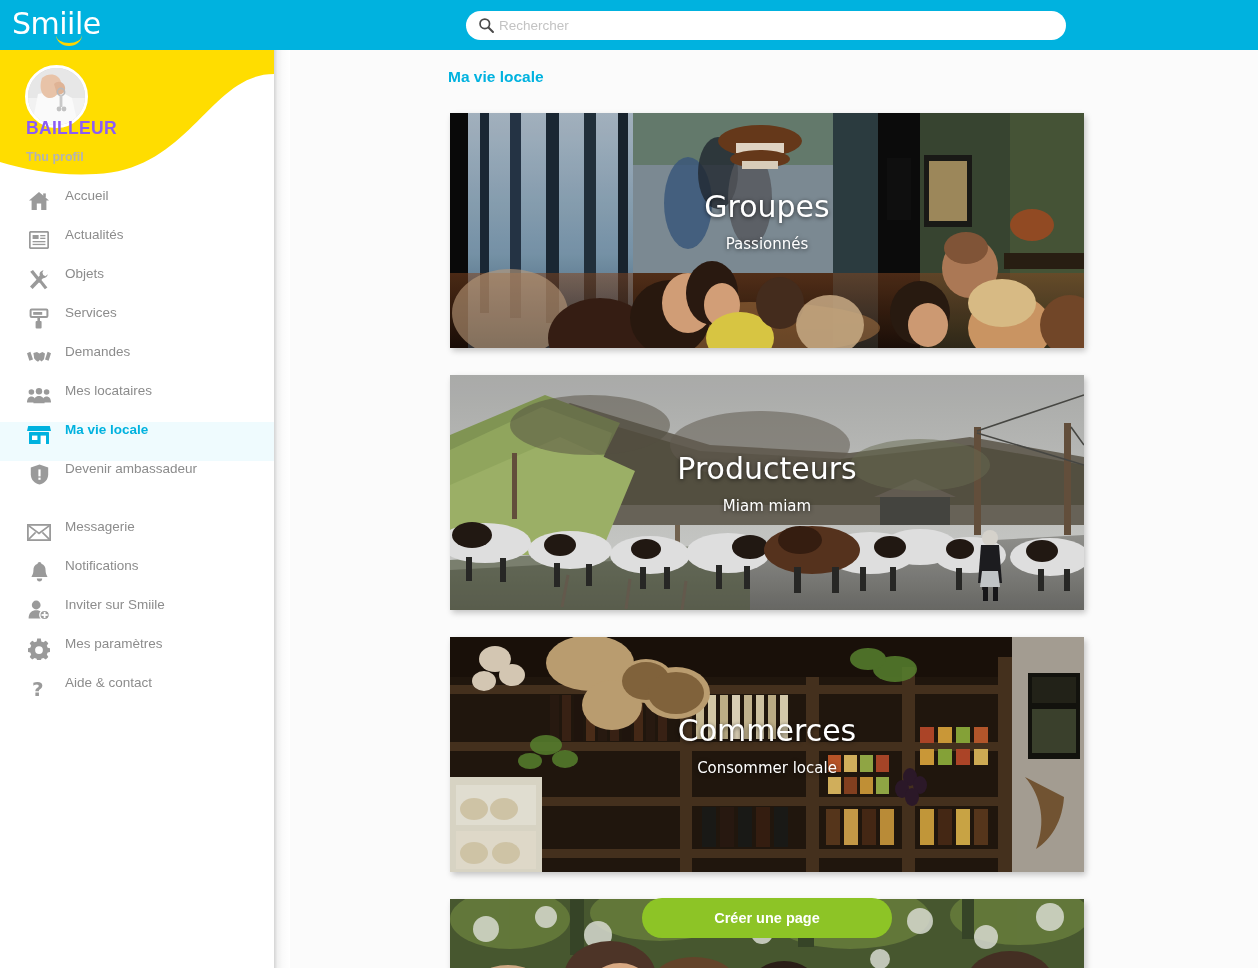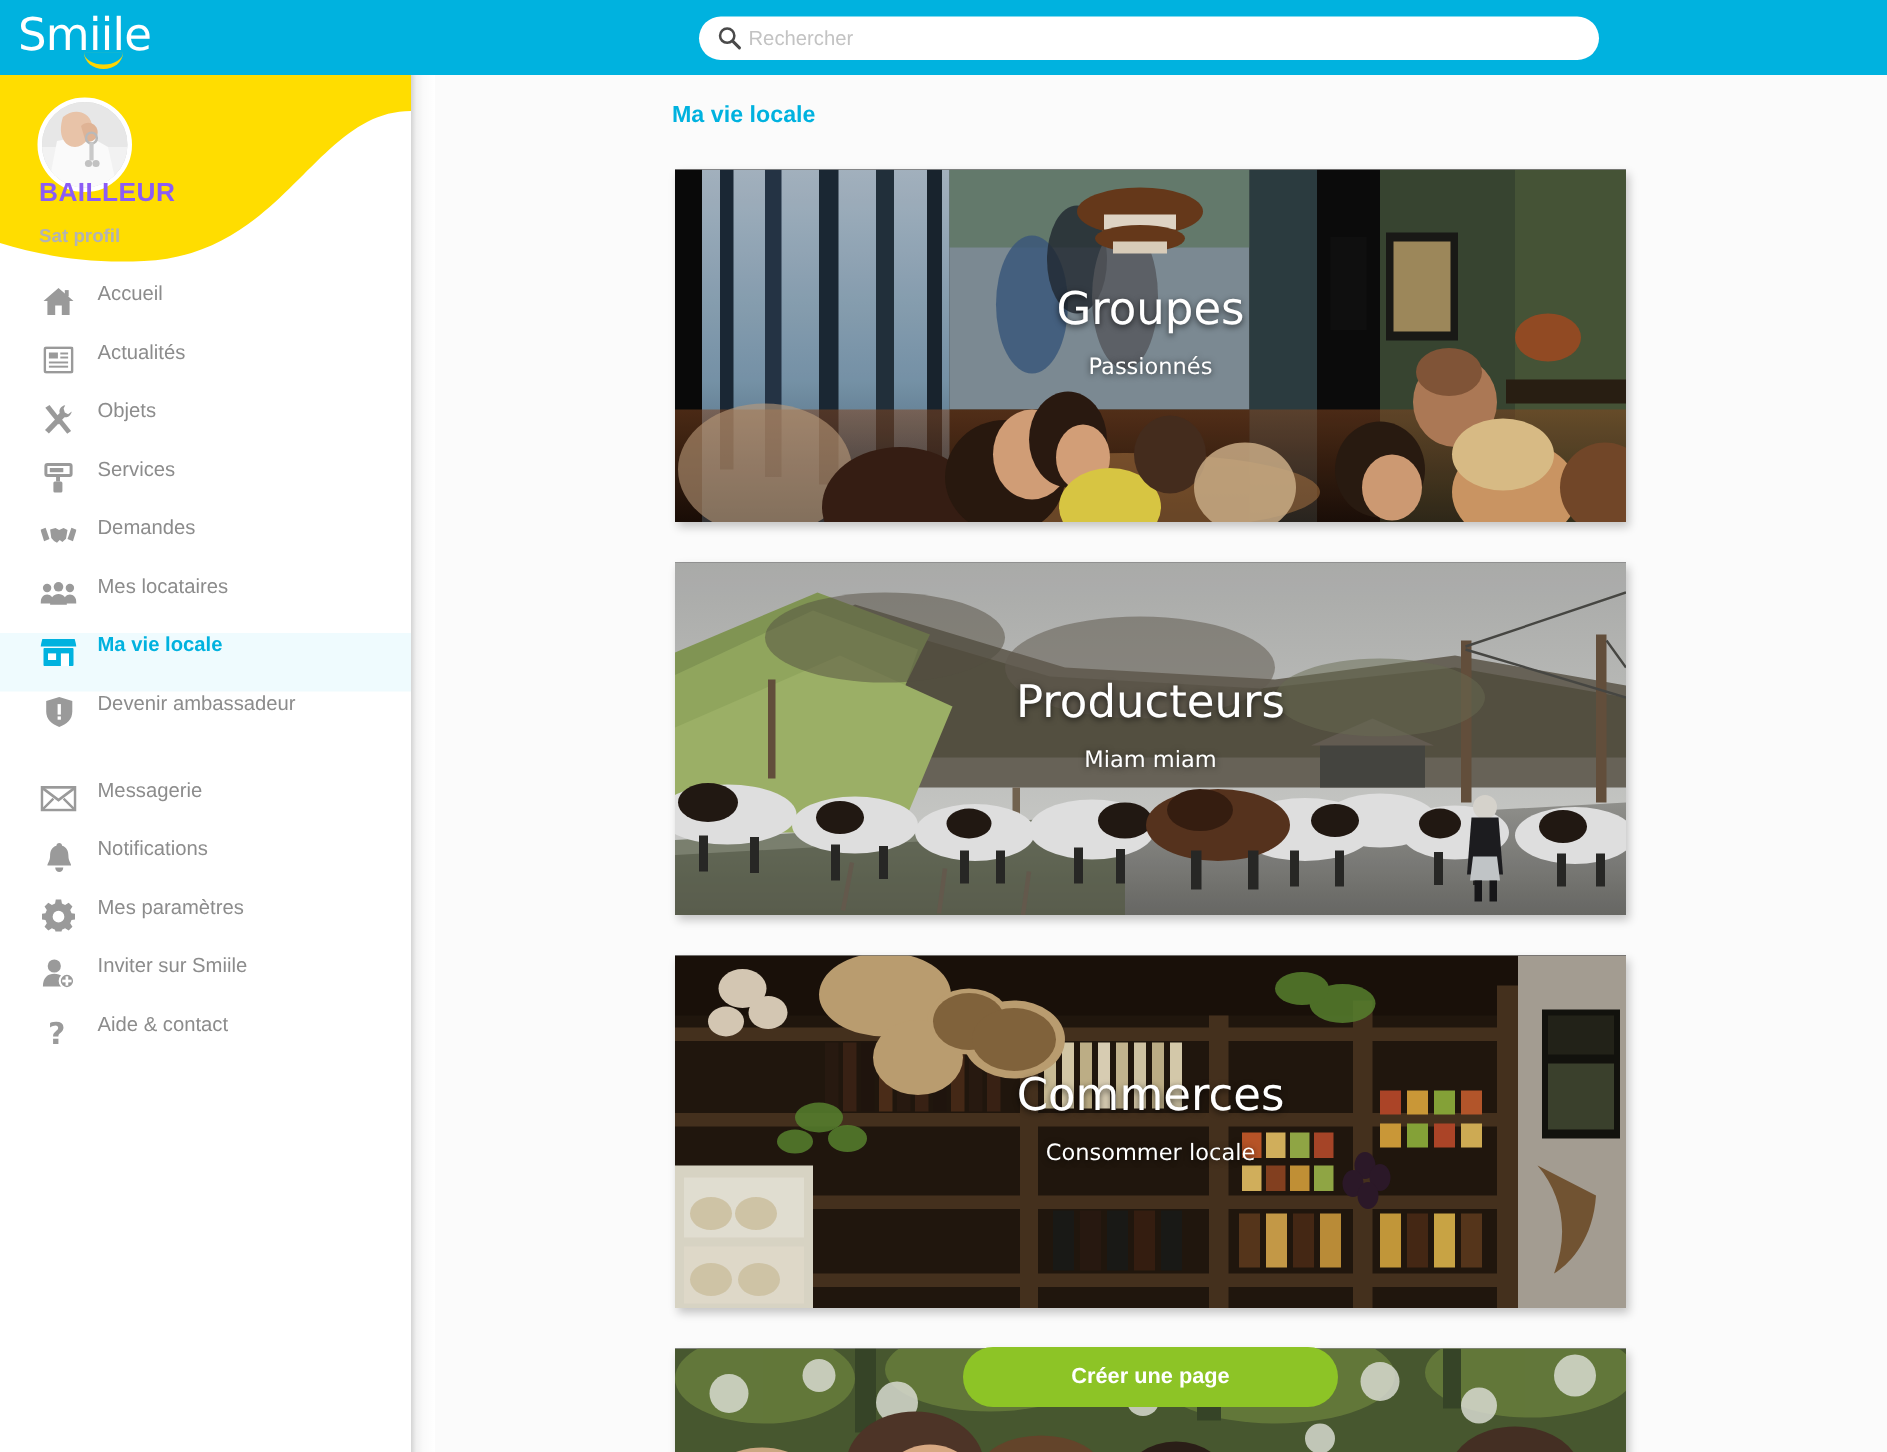--- a/index.html
+++ b/index.html
@@ -243,21 +243,21 @@
       <path d="M14,10 C21,4 31,6 33,14 C35,22 28,30 22,30 C15,30 10,22 14,10 Z" fill="#e8c3a8"></path>
       <path d="M26,16 C30,12 36,14 37,19 C38,24 33,28 29,26 Z" fill="#dfb395"></path>
       <circle cx="33" cy="24" r="3.6" fill="none" stroke="#b9b9b9" stroke-width="1.6"></circle>
       <rect x="31.6" y="27" width="2.8" height="12" fill="#c9c9c9"></rect>
       <circle cx="31" cy="41" r="2.4" fill="#c2c2c2"></circle>
       <circle cx="36" cy="41" r="2.4" fill="#c2c2c2"></circle>
     </svg>
   </div>
 
   <div class="profile-name">BAILLEUR</div>
-  <div class="profile-sub">Sat profil</div>
+  <div class="profile-sub">Thu profil</div>
 
   <div class="nav">
 
     <div class="nav-item">
       <span class="nav-icon">
         <svg width="22" height="20" viewBox="0 0 22 20" class="icon-gray">
           <path d="M11 1 L21 9.6 L18.4 9.6 L18.4 19 L13.2 19 L13.2 12.6 L8.8 12.6 L8.8 19 L3.6 19 L3.6 9.6 L1 9.6 Z"></path>
           <rect x="15.2" y="2.4" width="2.6" height="4.2"></rect>
         </svg>
       </span>
@@ -368,39 +368,39 @@
         <svg width="19" height="21" viewBox="0 0 19 21" class="icon-gray">
           <path d="M9.5 1 C10.6 1 11.4 1.8 11.4 2.8 C14.4 3.7 15.6 6.2 15.6 9.4 C15.6 13.2 17.4 14.6 17.4 16 L1.6 16 C1.6 14.6 3.4 13.2 3.4 9.4 C3.4 6.2 4.6 3.7 7.6 2.8 C7.6 1.8 8.4 1 9.5 1 Z"></path>
           <path d="M6.8 17.4 L12.2 17.4 C12.2 19.2 11 20.4 9.5 20.4 C8 20.4 6.8 19.2 6.8 17.4 Z"></path>
         </svg>
       </span>
       <span class="nav-label">Notifications</span>
     </div>
 
     <div class="nav-item">
       <span class="nav-icon">
-        <svg width="22" height="22" viewBox="0 0 22 22" class="icon-gray">
-          <path d="M9.2 0.6 L12.8 0.6 L13.3 3.4 L15.4 4.3 L17.8 2.8 L20.3 5.3 L18.8 7.7 L19.7 9.8 L22.5 10.3 L22.5 13.9 L19.7 14.4 L18.8 16.5 L20.3 18.9 L17.8 21.4 L15.4 19.9 L13.3 20.8 L12.8 23.6 L9.2 23.6 L8.7 20.8 L6.6 19.9 L4.2 21.4 L1.7 18.9 L3.2 16.5 L2.3 14.4 L-0.5 13.9 L-0.5 10.3 L2.3 9.8 L3.2 7.7 L1.7 5.3 L4.2 2.8 L6.6 4.3 L8.7 3.4 Z"></path>
-          <circle cx="11" cy="12.1" r="3.9" fill="#ffffff"></circle>
-        </svg>
-      </span>
-      <span class="nav-label">Mes paramètres</span>
-    </div>
-
-    <div class="nav-item">
-      <span class="nav-icon">
         <svg width="22" height="20" viewBox="0 0 22 20" class="icon-gray">
           <circle cx="8.2" cy="5" r="4.4"></circle>
           <path d="M0.6 18.6 C0.6 12.6 4 10.2 8.2 10.2 C12.4 10.2 15.8 12.6 15.8 18.6 Z"></path>
           <circle cx="16.6" cy="15" r="4.8" fill="#9a9a9a" stroke="#ffffff" stroke-width="1.4"></circle>
           <rect x="15.7" y="11.9" width="1.8" height="6.2" fill="#ffffff"></rect>
           <rect x="13.5" y="14.1" width="6.2" height="1.8" fill="#ffffff"></rect>
         </svg>
       </span>
       <span class="nav-label">Inviter sur Smiile</span>
+    </div>
+
+    <div class="nav-item">
+      <span class="nav-icon">
+        <svg width="22" height="22" viewBox="0 0 22 22" class="icon-gray">
+          <path d="M9.2 0.6 L12.8 0.6 L13.3 3.4 L15.4 4.3 L17.8 2.8 L20.3 5.3 L18.8 7.7 L19.7 9.8 L22.5 10.3 L22.5 13.9 L19.7 14.4 L18.8 16.5 L20.3 18.9 L17.8 21.4 L15.4 19.9 L13.3 20.8 L12.8 23.6 L9.2 23.6 L8.7 20.8 L6.6 19.9 L4.2 21.4 L1.7 18.9 L3.2 16.5 L2.3 14.4 L-0.5 13.9 L-0.5 10.3 L2.3 9.8 L3.2 7.7 L1.7 5.3 L4.2 2.8 L6.6 4.3 L8.7 3.4 Z"></path>
+          <circle cx="11" cy="12.1" r="3.9" fill="#ffffff"></circle>
+        </svg>
+      </span>
+      <span class="nav-label">Mes paramètres</span>
     </div>
 
     <div class="nav-item">
       <span class="nav-icon">
         <svg width="16" height="21" viewBox="0 0 16 21" class="icon-gray">
           <text x="1" y="18" font-family="DejaVu Sans, sans-serif" font-size="20" font-weight="bold" fill="#9a9a9a">?</text>
         </svg>
       </span>
       <span class="nav-label">Aide &amp; contact</span>
     </div>

